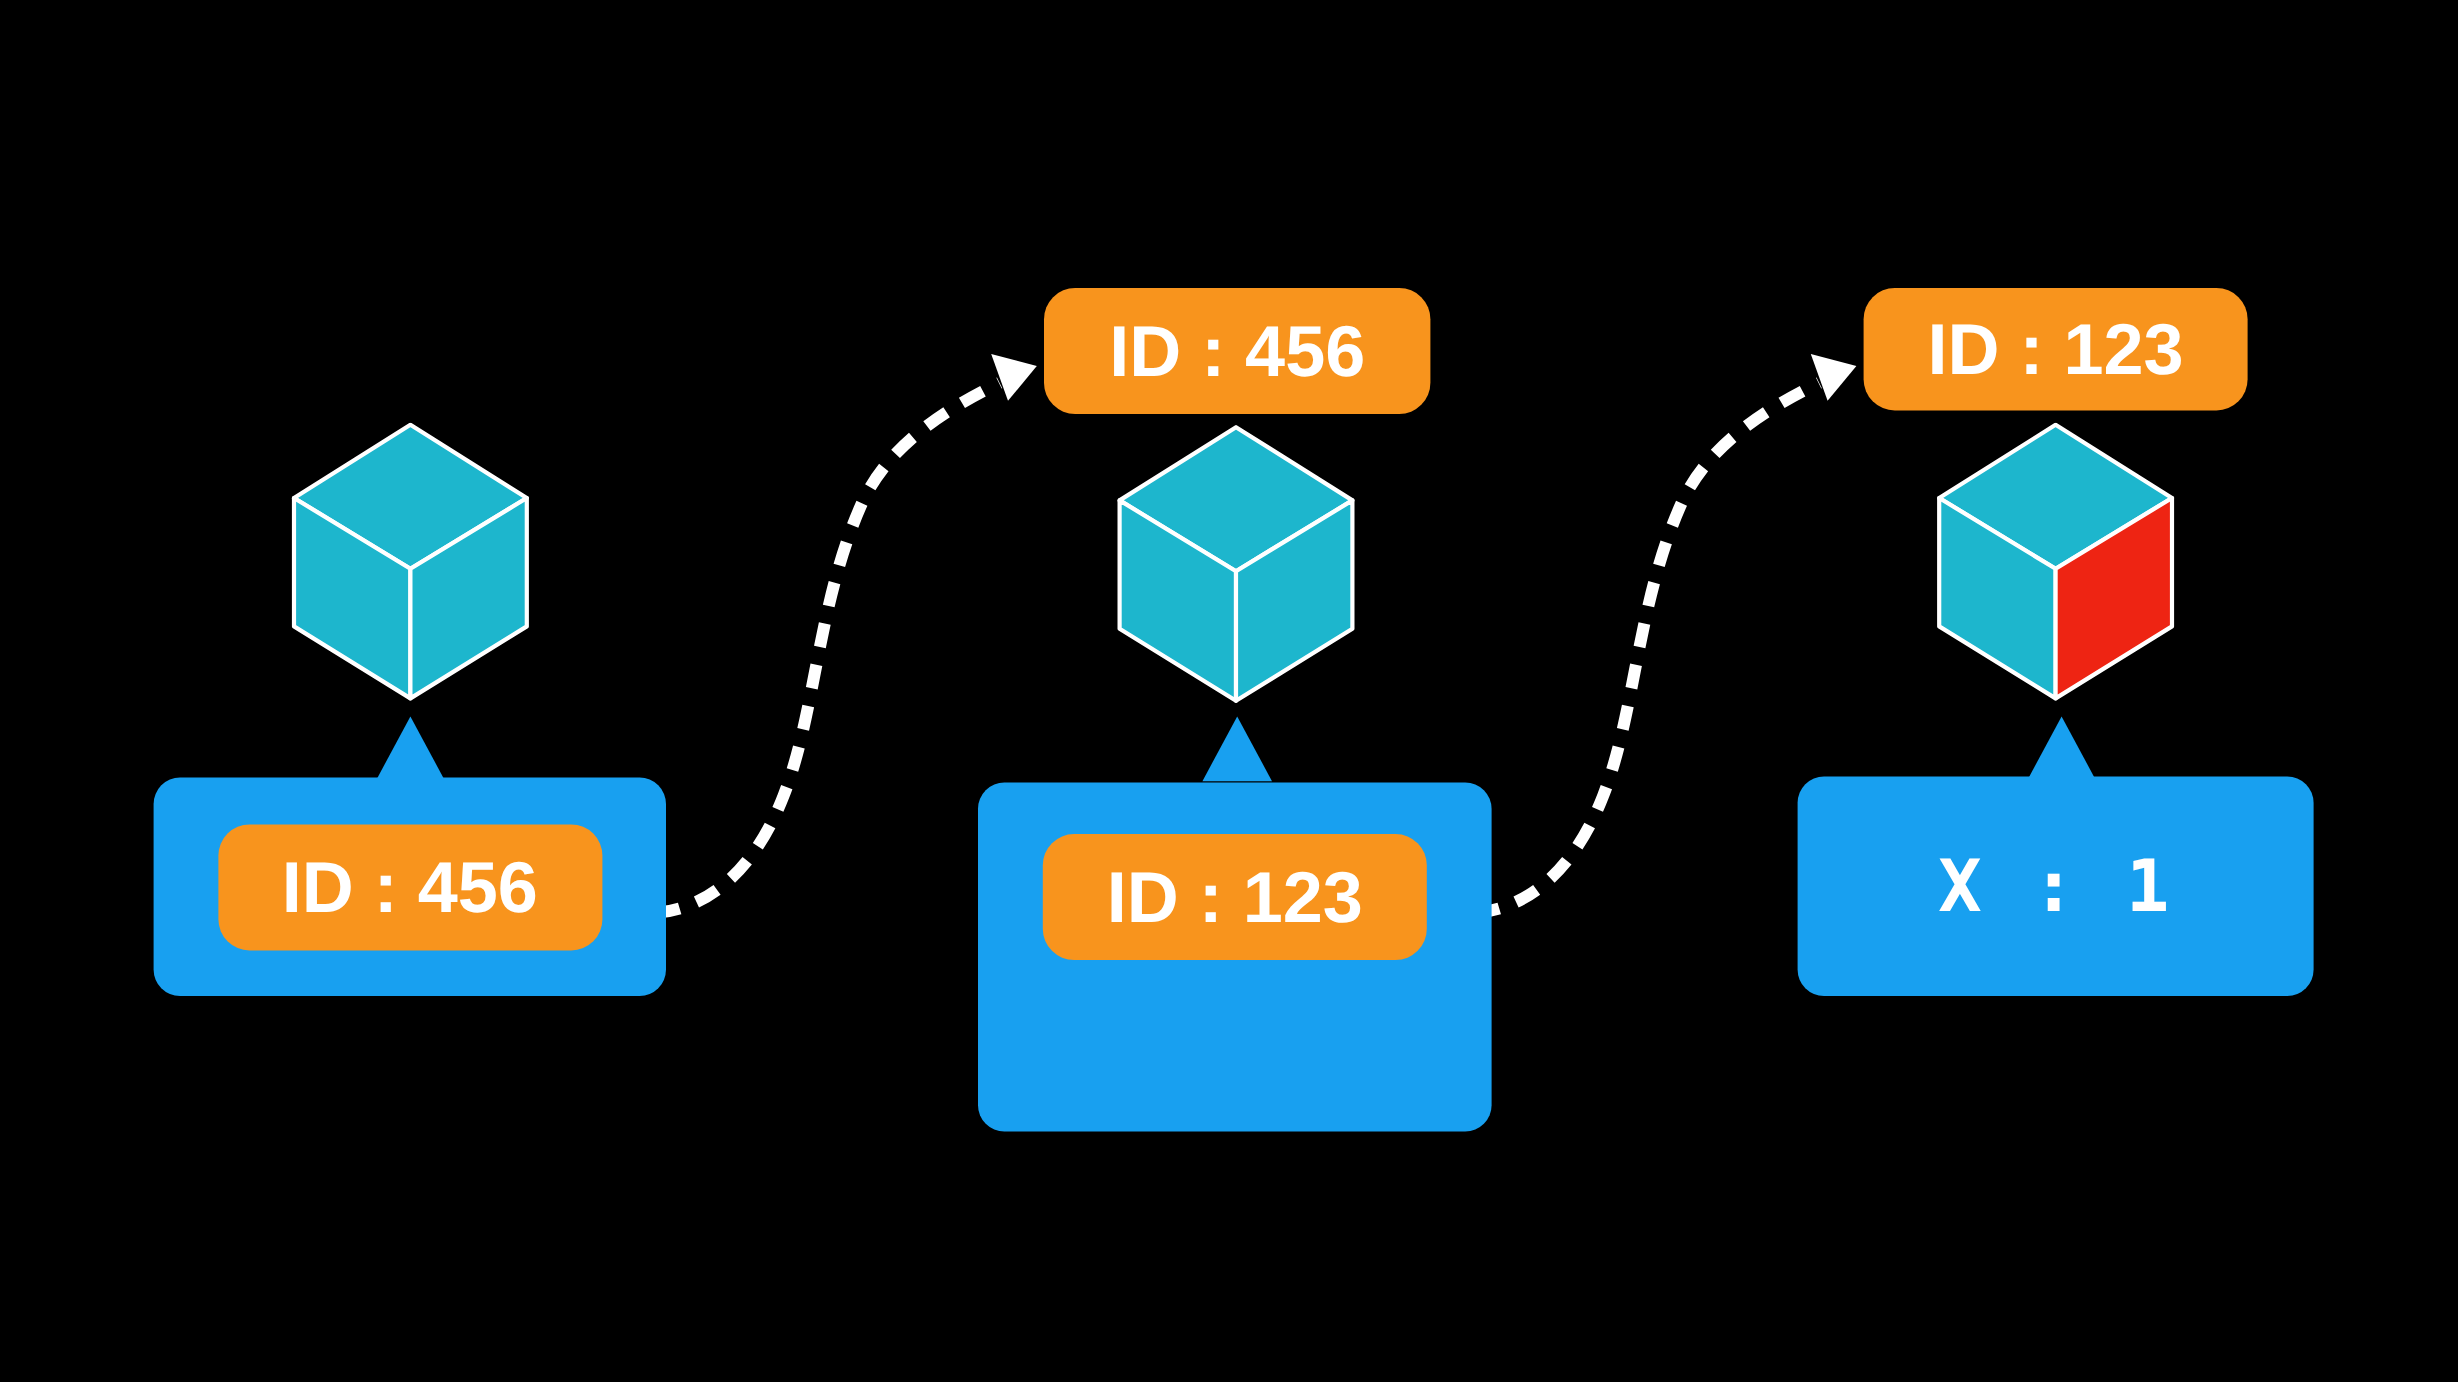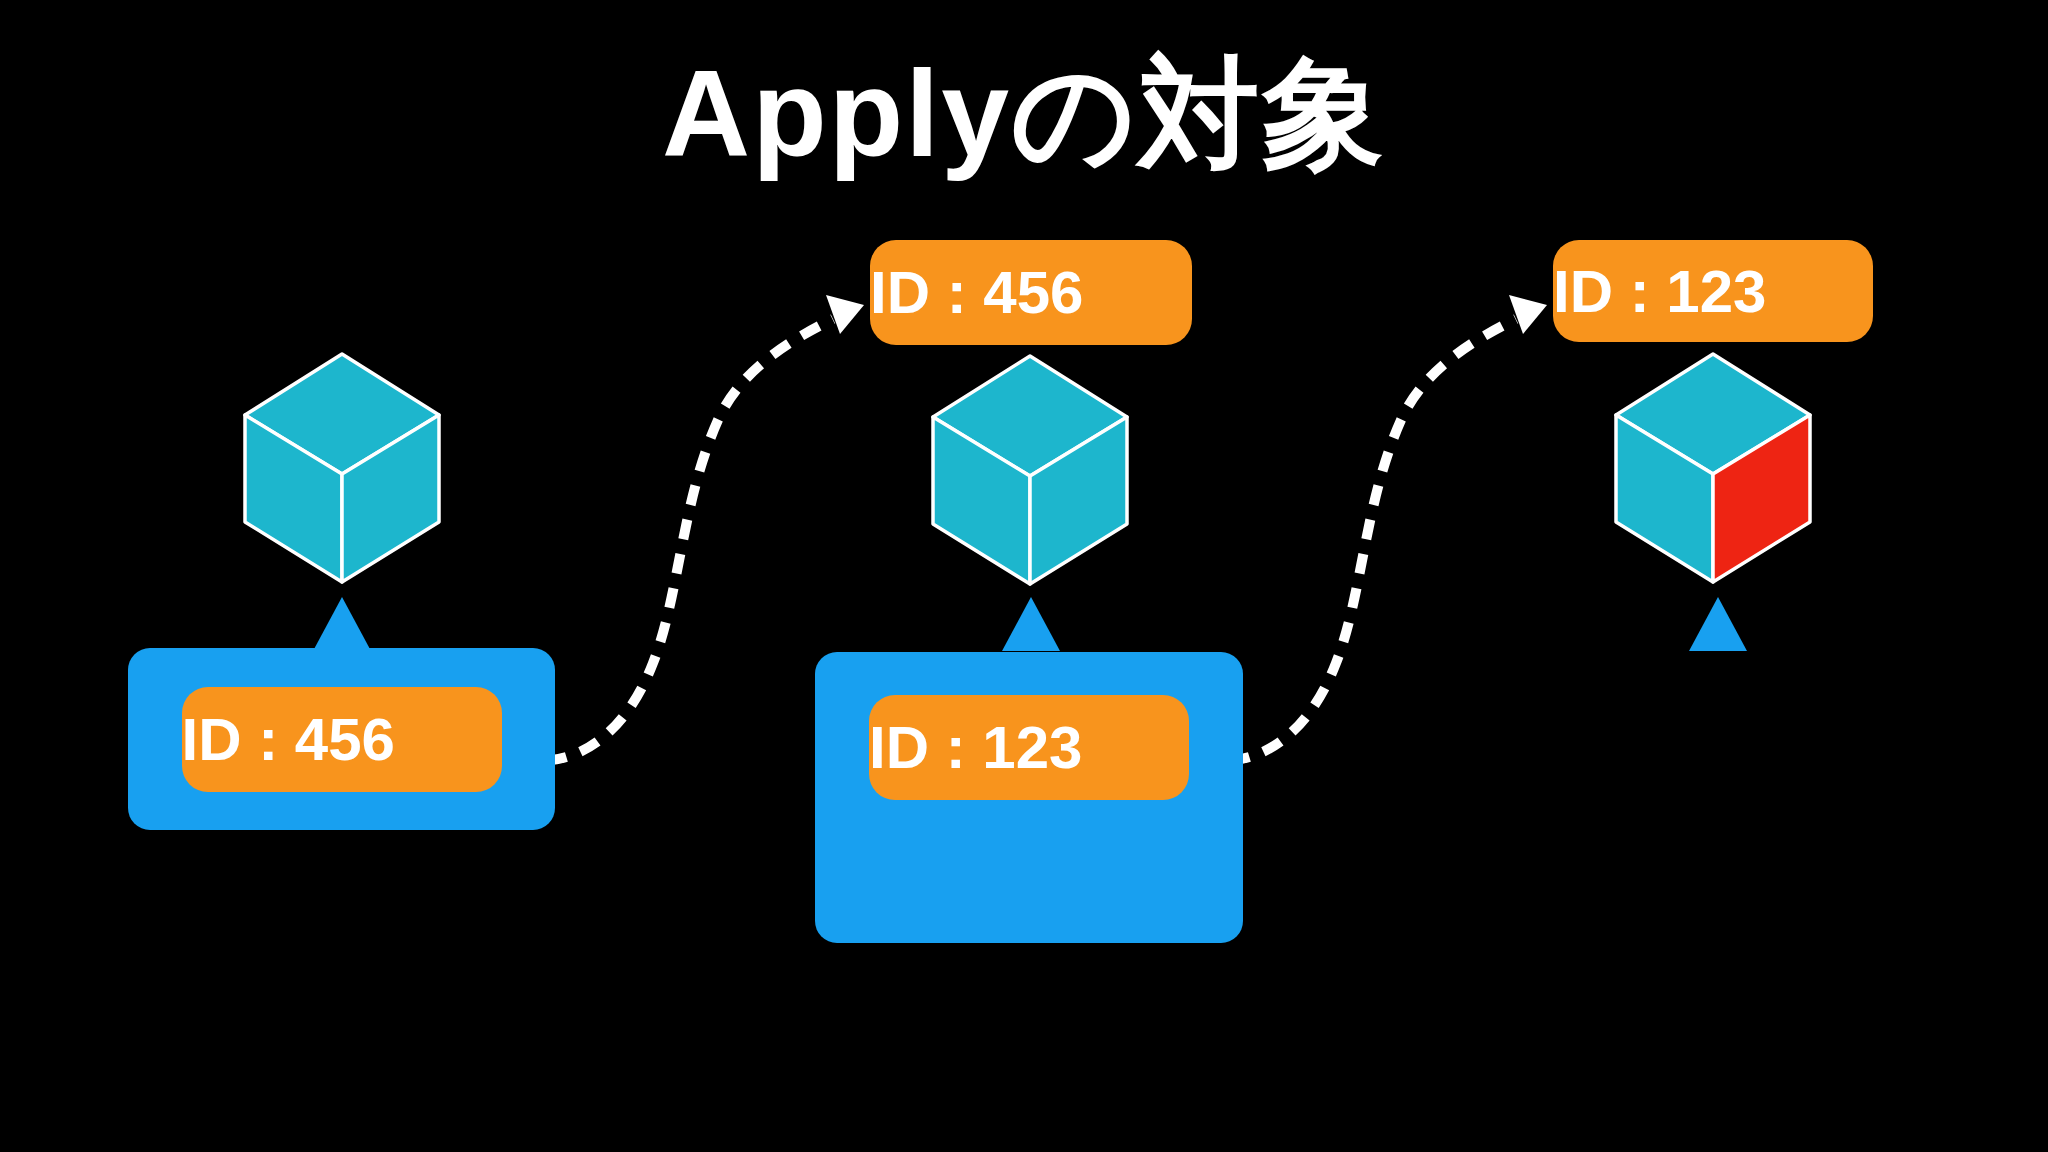--- a/index.html
+++ b/index.html
@@ -28,20 +28,21 @@
     font-weight: 800;
     letter-spacing: 2px;
     white-space: nowrap;
   }
   
   .badge {
     background: var(--badge-orange, #f8941d);
     border-radius: 26px;
     display: flex;
     align-items: center;
+    justify-content: center;
     color: var(--text-white, #fff);
     font-weight: 800;
     font-size: 60px;
     white-space: nowrap;
   }
   .badge.abs { position: absolute; }
   #top-badge-middle { left: 870px; top: 240px; width: 322px; height: 105px; }
   #top-badge-right  { left: 1553px; top: 240px; width: 320px; height: 102px; }
   .inner-badge { width: 320px; height: 105px; flex: none; }
   
@@ -115,21 +116,20 @@
     stroke-width: 10;
     stroke-dasharray: 20 15;
   }
   #arrows polygon { fill: var(--arrow-white, #fff); }
 </style>
 </head>
 <body>
 
 <div id="stage">
 
-  <div class="title">Applyの対象</div>
 
   <svg id="arrows" viewBox="0 0 2048 1152" xmlns="http://www.w3.org/2000/svg">
     <g>
       <path d="M 512 758 C 572 772, 624 738, 653 663 C 680 594, 681 503, 718 420 C 740 371, 788 341, 833 319"></path>
       <polygon points="864,305 826,295 840,334"></polygon>
     </g>
     <g>
       <path d="M 1195 758 C 1255 772, 1307 738, 1336 663 C 1363 594, 1364 503, 1401 420 C 1423 371, 1471 341, 1516 319"></path>
       <polygon points="1547,305 1509,295 1523,334"></polygon>
     </g>
@@ -167,14 +167,17 @@
       <span>ID : 456</span>
     </div>
   </div>
 
   <div class="bubble" id="box-middle">
     <div class="badge inner-badge">
       <span>ID : 123</span>
     </div>
   </div>
 
+  <div class="bubble" id="box-right">
+    <div class="xvalue">X : 1</div>
+  </div>
 
 </div>
 
 </body></html>

